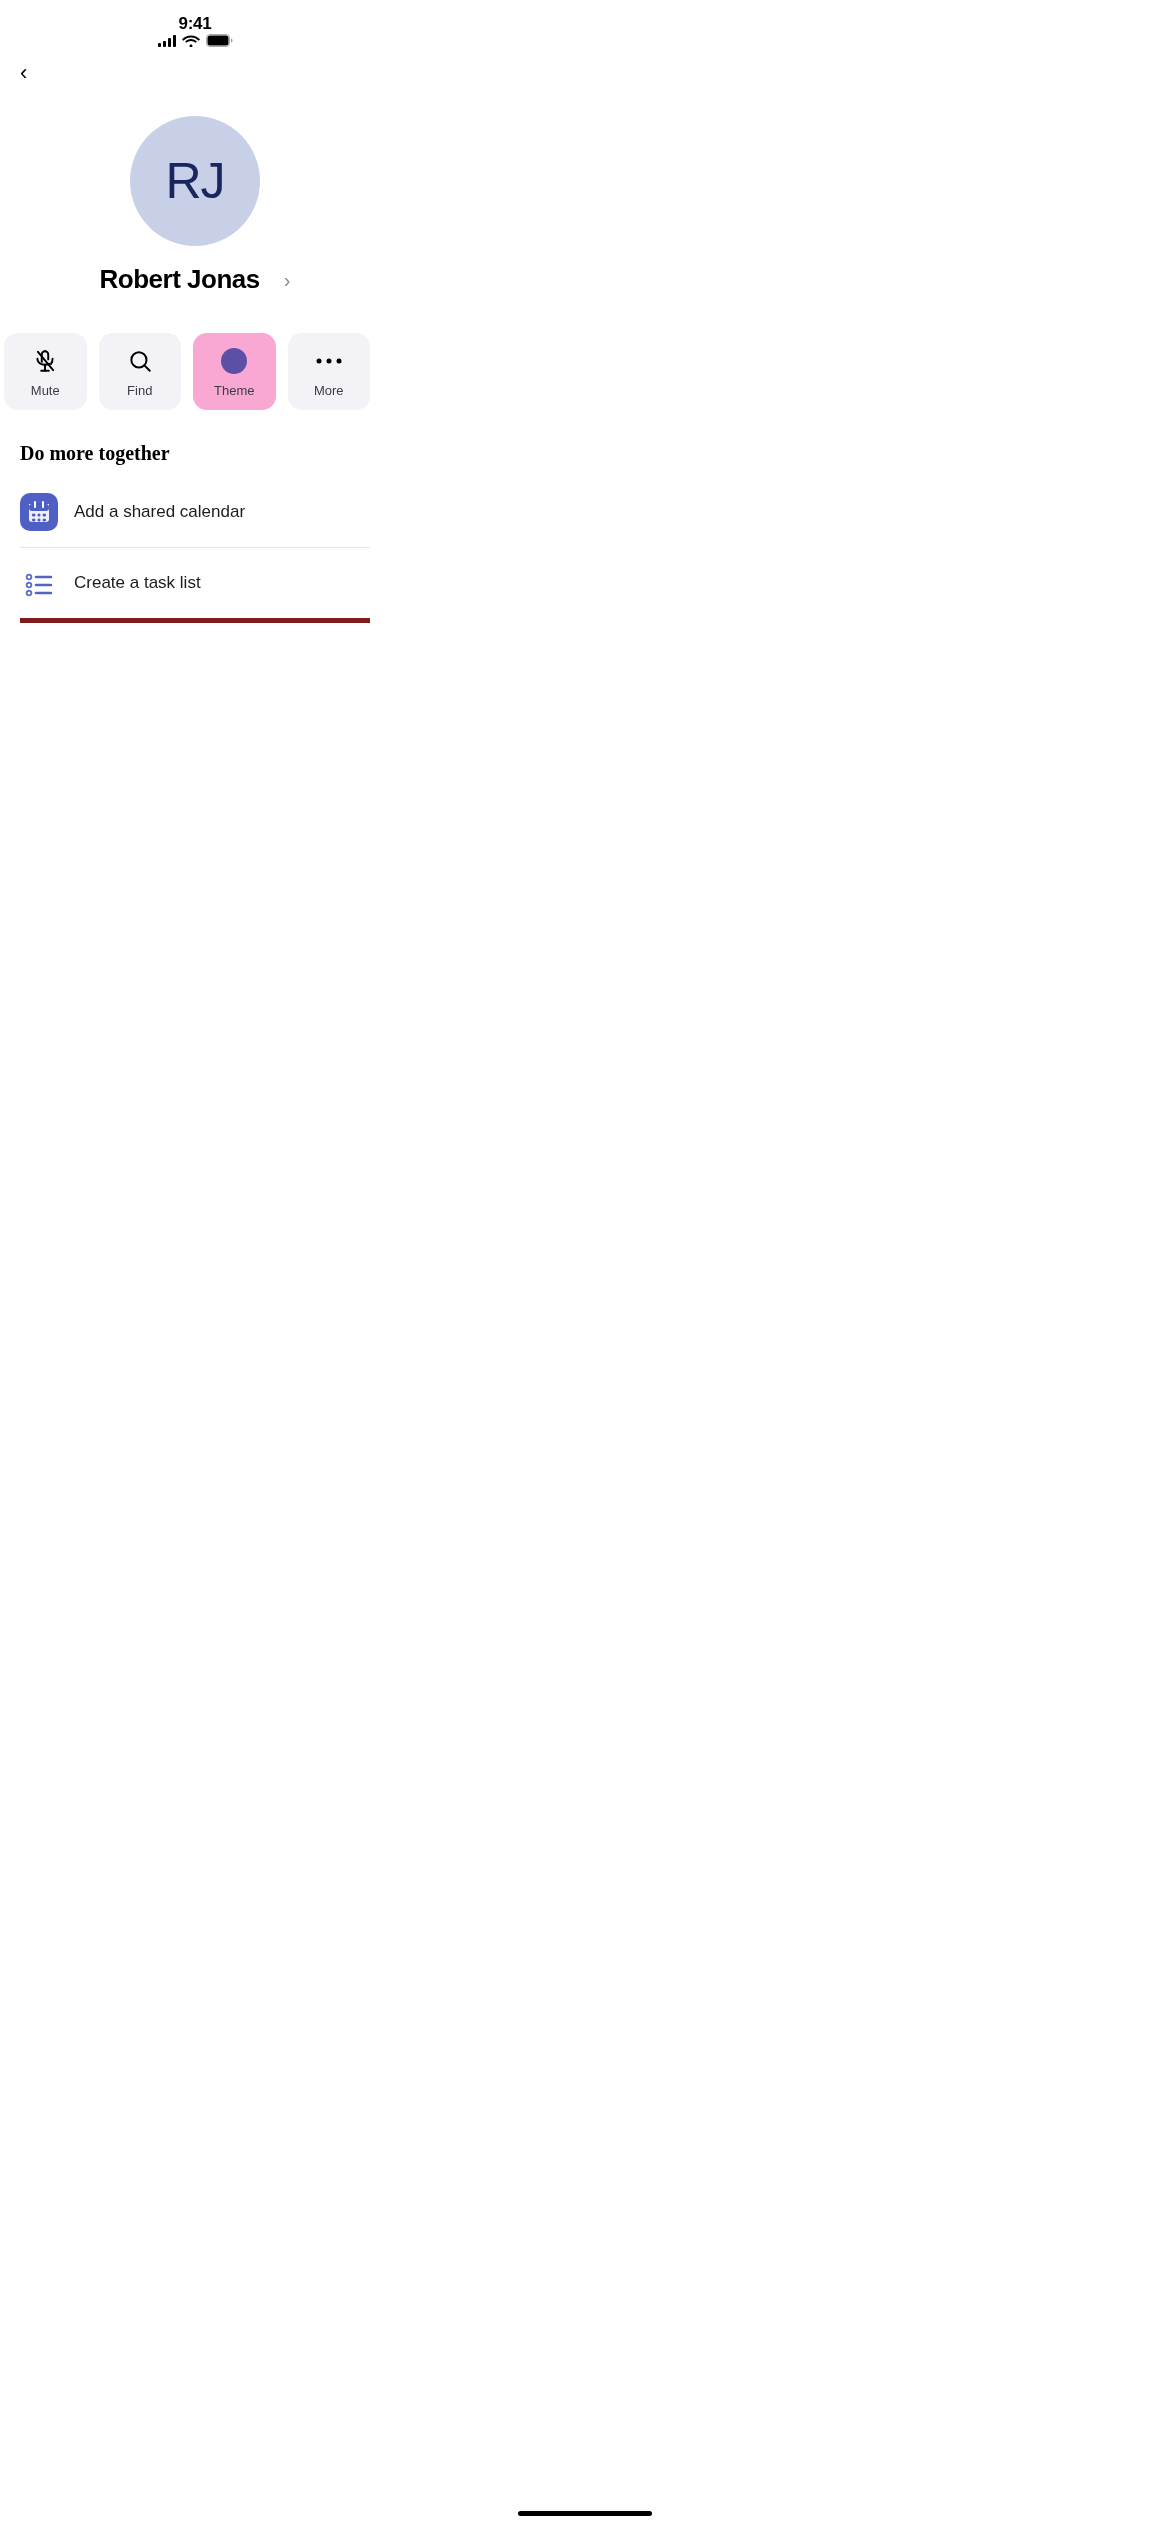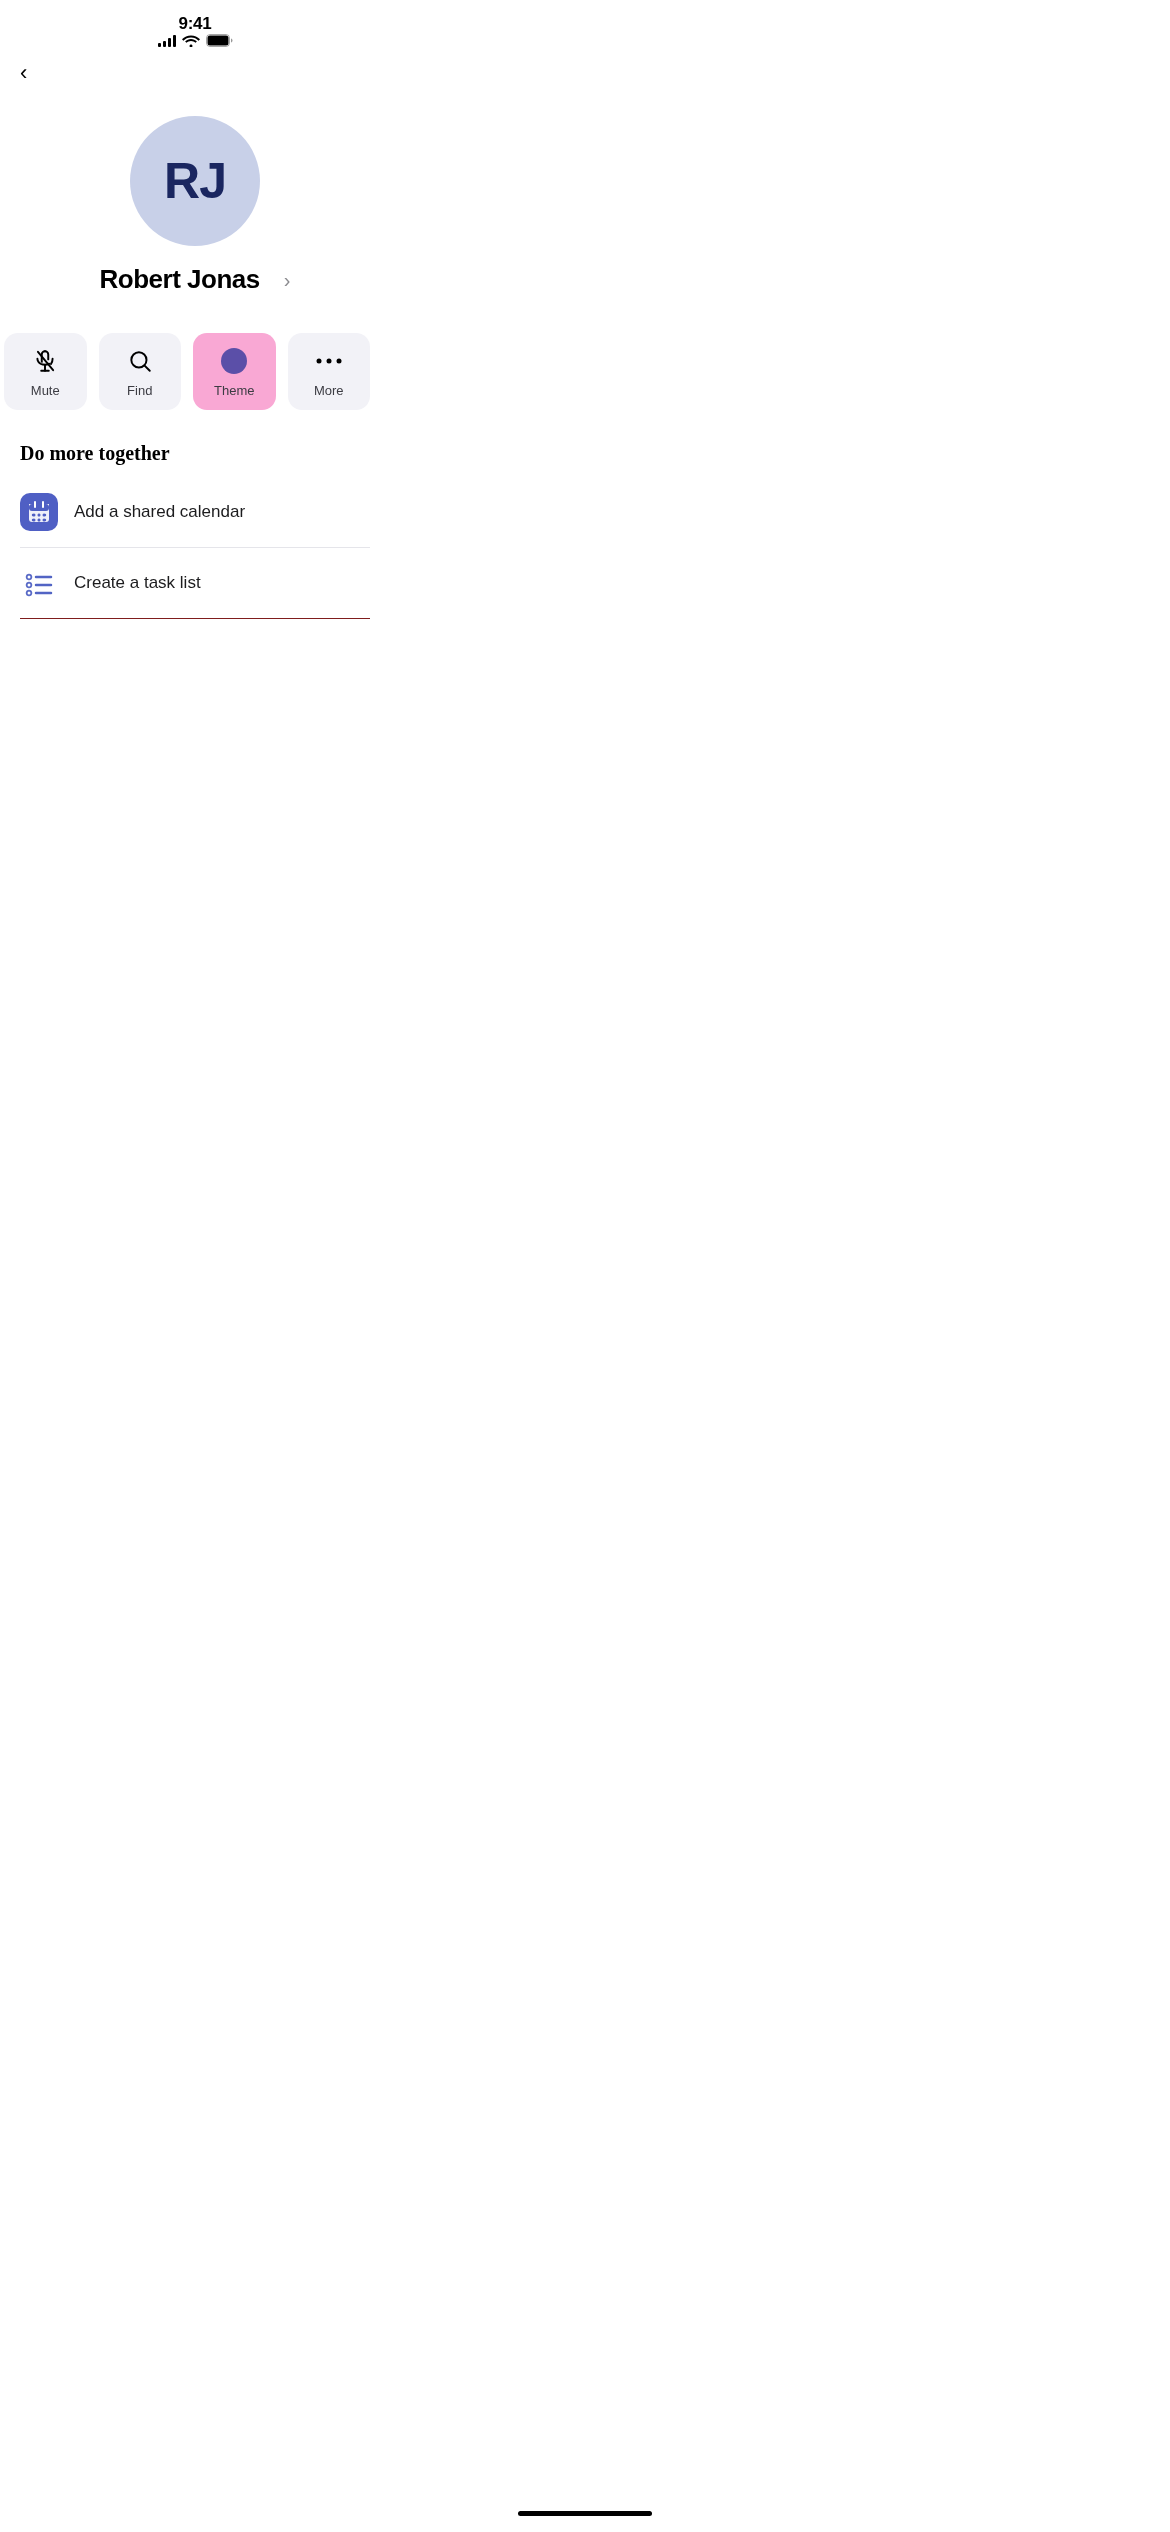--- a/index.html
+++ b/index.html
@@ -79,21 +79,21 @@
       border-radius: 50%;
       background: #c8d0e8;
       display: flex;
       align-items: center;
       justify-content: center;
       margin-bottom: 18px;
     }
 
     .avatar-initials {
       font-size: 50px;
-      font-weight: 700;
+      font-weight: 400;
       color: #1a2660;
       letter-spacing: -1px;
     }
 
     .contact-name-row {
       display: flex;
       align-items: center;
       gap: 24px;
       cursor: pointer;
     }
@@ -179,21 +179,21 @@
     .list-item {
       display: flex;
       align-items: center;
       gap: 16px;
       padding: 16px 0;
       border-bottom: 1px solid #e5e5ea;
       cursor: pointer;
     }
 
     .list-item:last-child {
-      border-bottom: 1px solid #7f1d1d;
+      border-bottom: 5px solid #7f1d1d;
     }
 
     .list-item-icon {
       width: 38px;
       height: 38px;
       border-radius: 10px;
       display: flex;
       align-items: center;
       justify-content: center;
       flex-shrink: 0;

